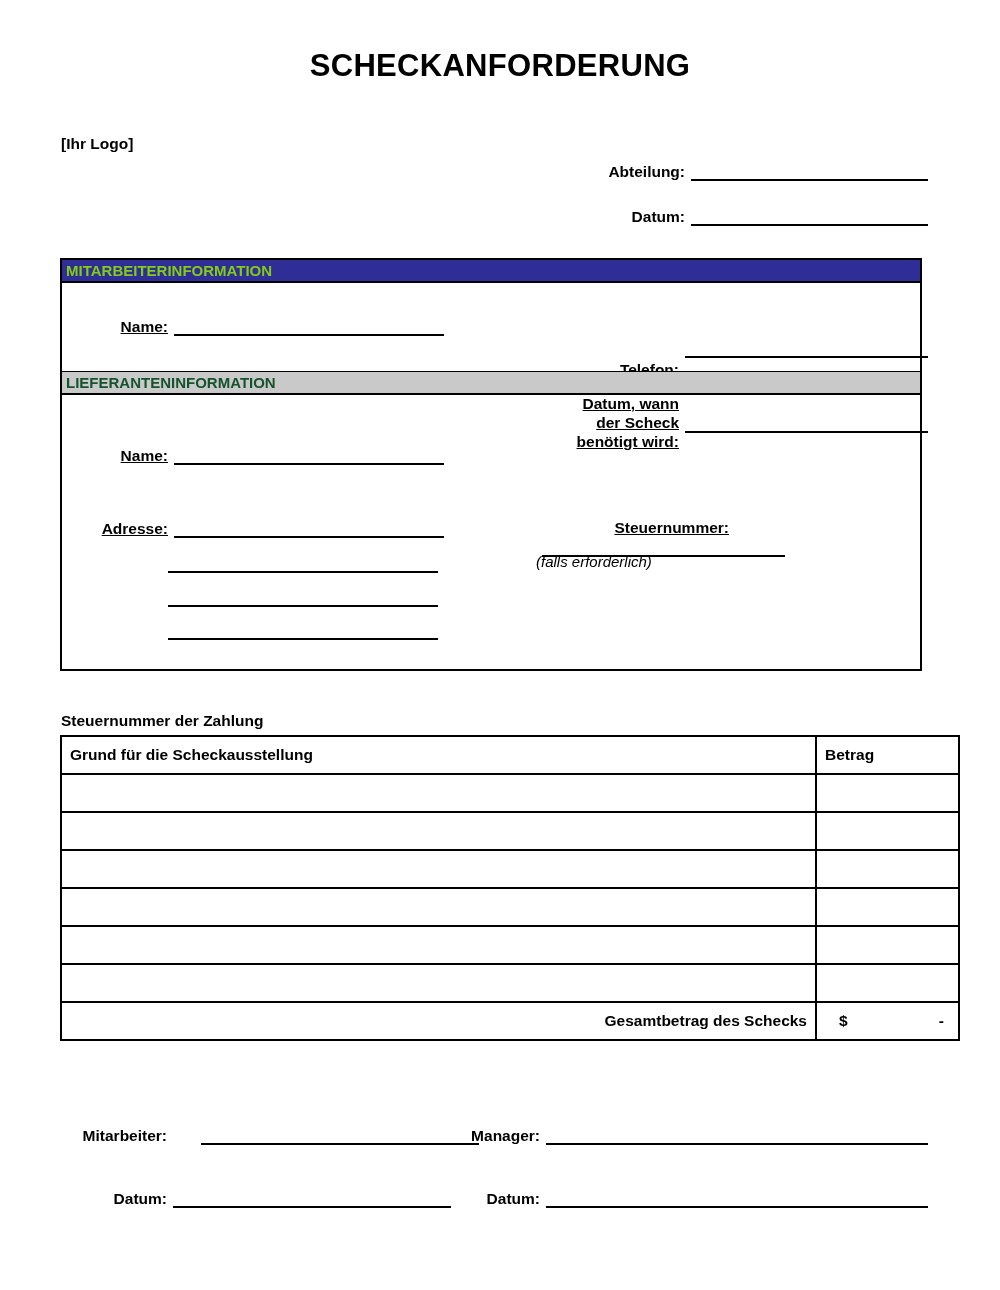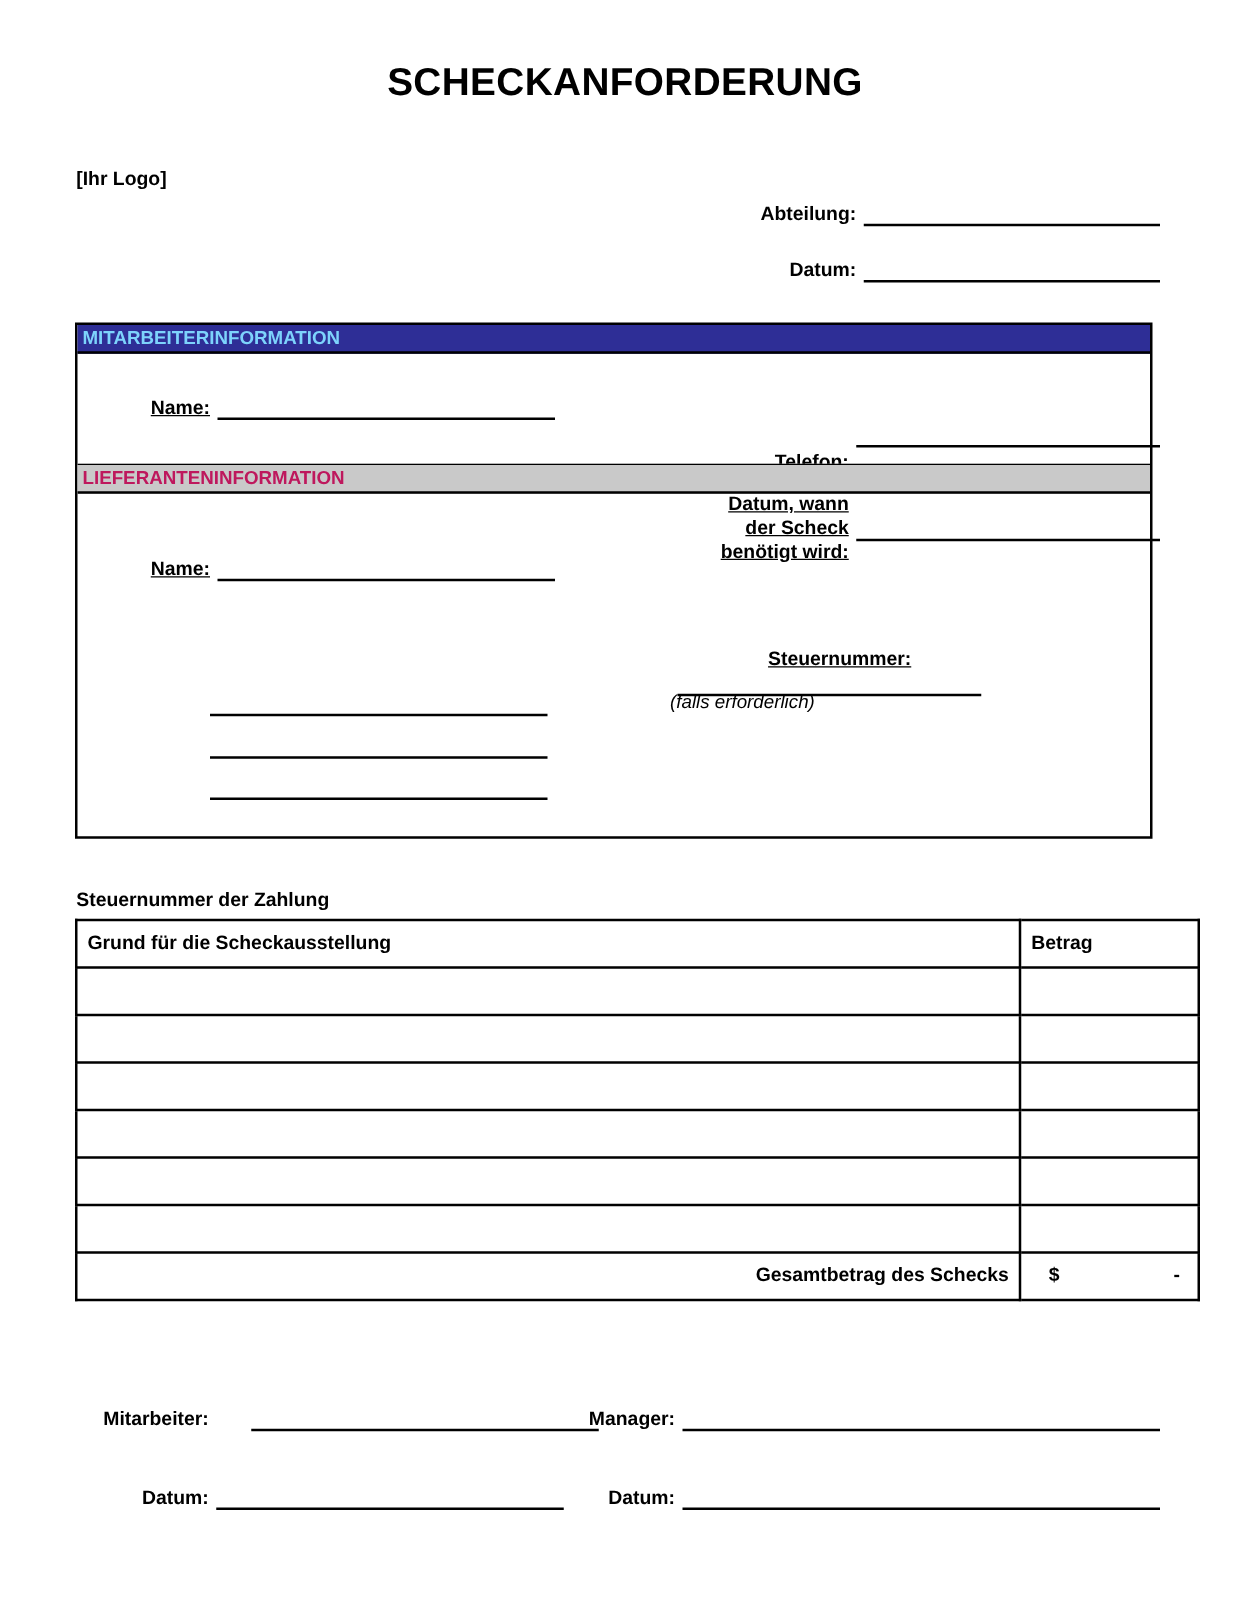--- a/index.html
+++ b/index.html
@@ -88,27 +88,27 @@
     font-size: 15px;
     font-weight: bold;
     padding: 2px 0 2px 4px;
     line-height: 17px;
     border-top: 1px solid #000;
     border-bottom: 2px solid #000;
   }
   .band-blue {
     top: 0;
     background: #2e2e96;
-    color: #7dd3fc;
+    color: #84cc16;
     border-top: none;
   }
   .band-gray {
     top: 111px;
     background: #c9c9c9;
-    color: #be185d;
+    color: #14532d;
   }
 
   
   .ib-row {
     position: absolute;
     display: flex;
     align-items: center;
     text-decoration: underline;
   }
   .ib-row .lbl {
@@ -288,20 +288,24 @@
     <div class="ib-row" id="r-date-needed">
       <span class="lbl"><span>Datum, wann</span><br><span>der Scheck</span><br><span>benötigt wird:</span></span>
       <span class="ln"></span>
     </div>
 
     <div class="ib-row" id="r-ven-name">
       <span class="lbl">Name:</span>
       <span class="ln"></span>
     </div>
 
+    <div class="ib-row" id="r-address">
+      <span class="lbl">Adresse:</span>
+      <span class="ln"></span>
+    </div>
 
     <div class="ib-row" id="r-tax">
       <span class="lbl">Steuernummer:</span>
       <span class="ln"></span>
     </div>
 
     <div class="tax-note">(falls erforderlich)</div>
 
     <div class="addr-line" id="addr-2"></div>
     <div class="addr-line" id="addr-3"></div>

